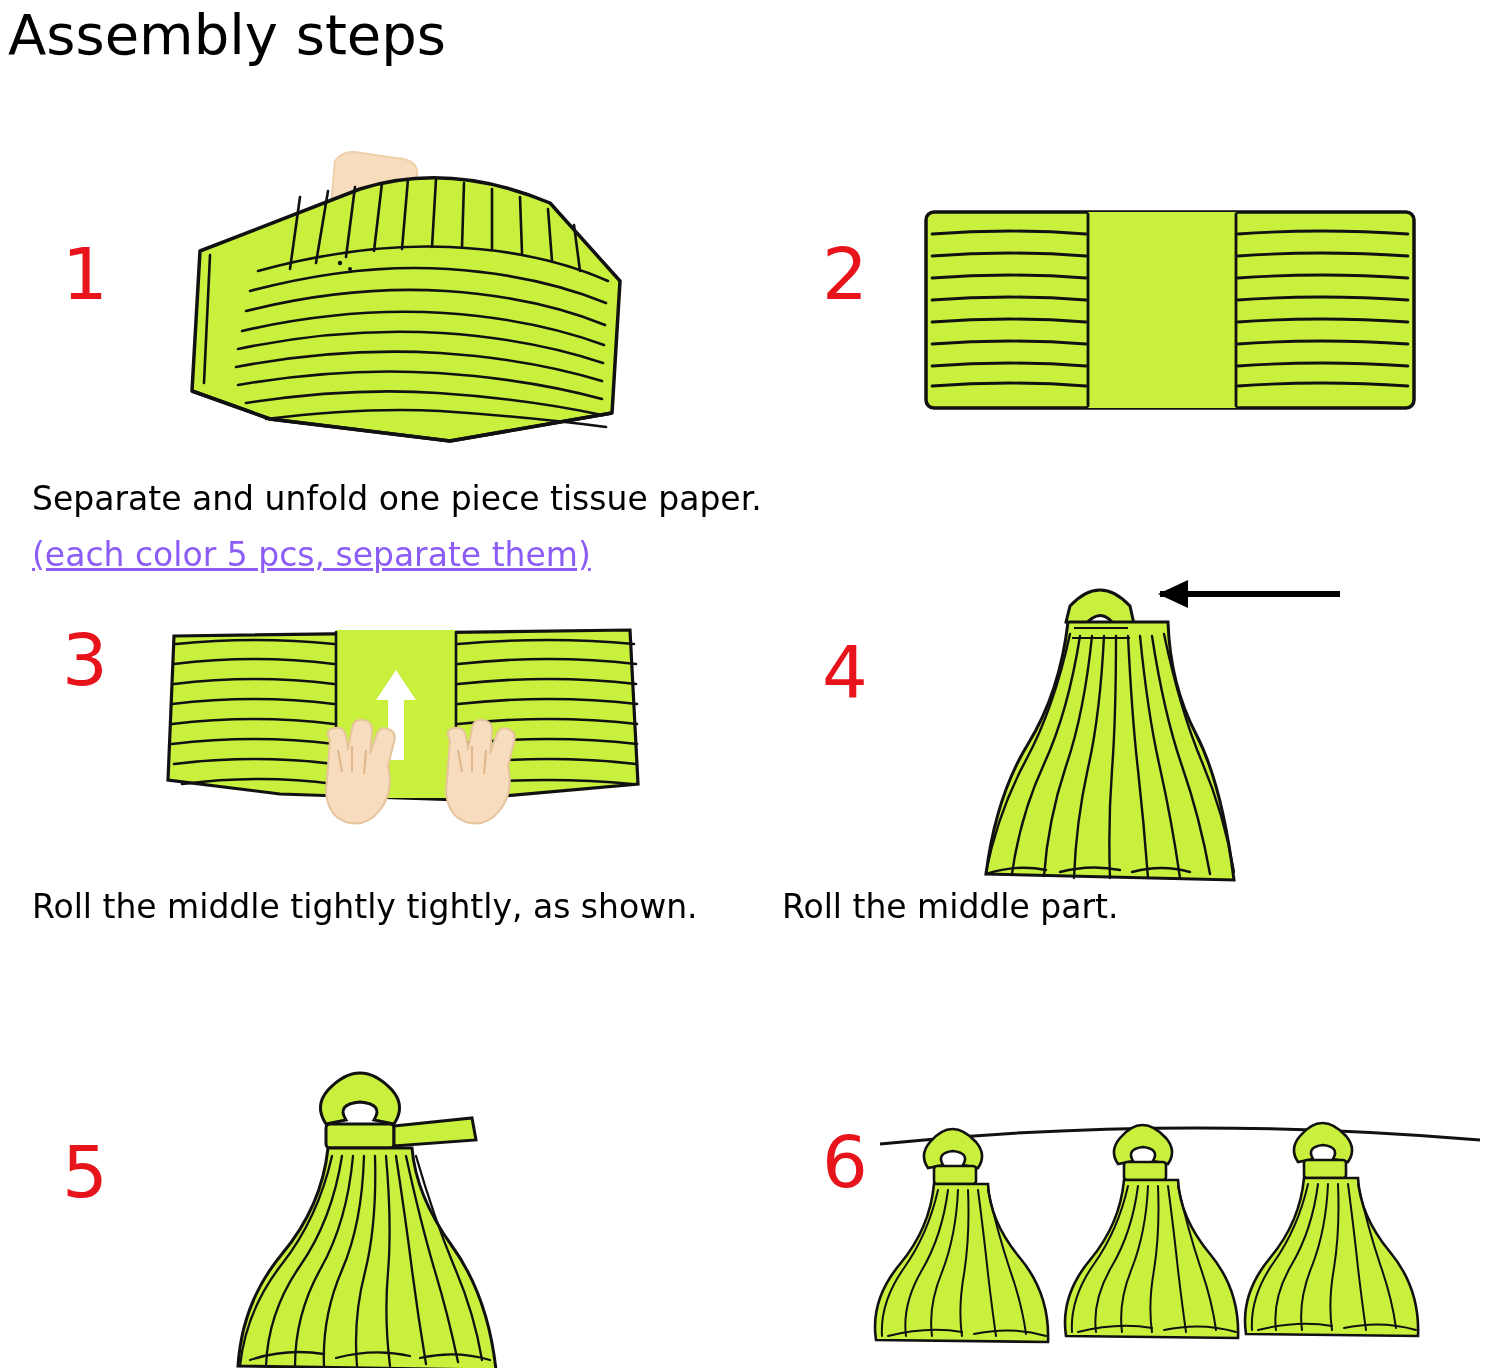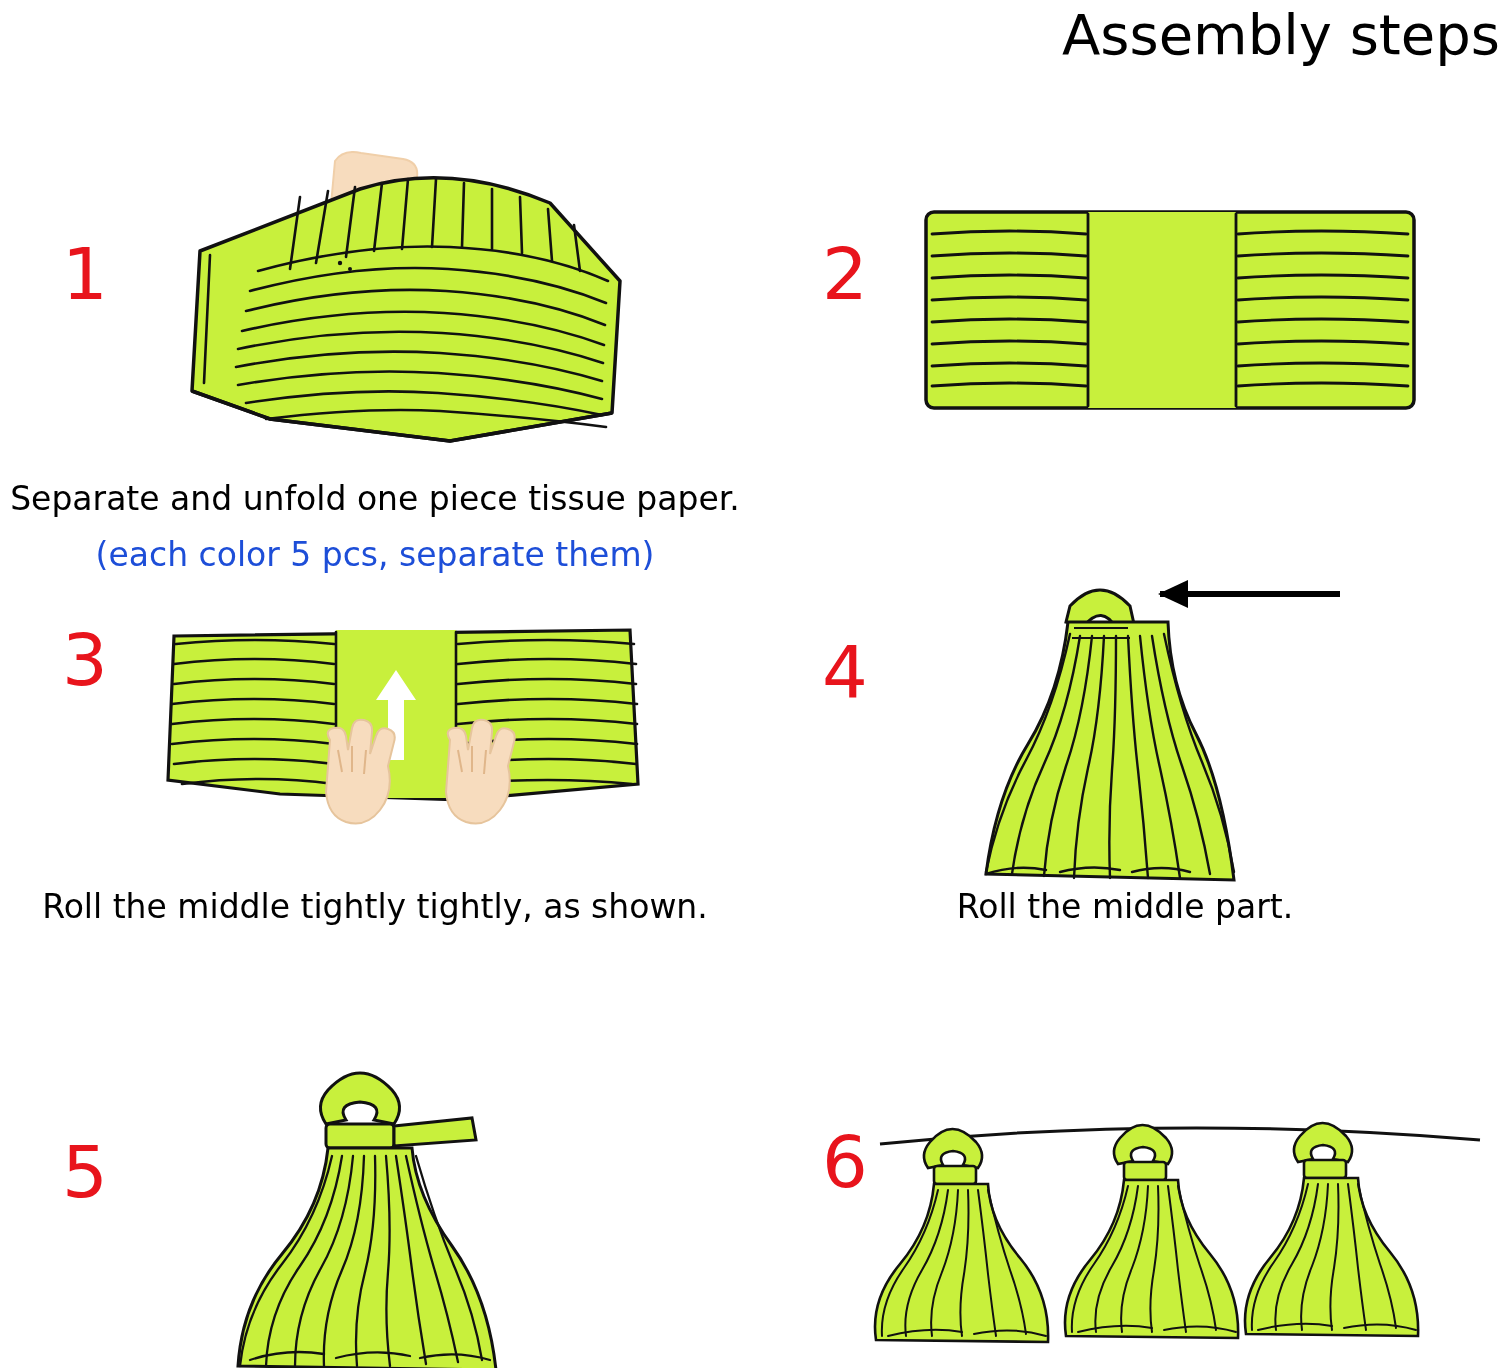--- a/index.html
+++ b/index.html
@@ -9,21 +9,21 @@
   }
   body {
     width: 1500px;
     height: 1368px;
     font-family: "Liberation Sans", sans-serif;
     color: #000000;
     overflow: hidden;
     position: relative;
   }
   .page-title {
-    text-align: right;
+    text-align: left;
     font-size: 56px;
     font-weight: 400;
     letter-spacing: 0px;
     margin: 4px 0 0 8px;
     line-height: 1.1;
     font-family: "DejaVu Sans", sans-serif;
   }
   .grid {
     position: relative;
     width: 1500px;
@@ -39,29 +39,30 @@
   }
   .stepnum {
     position: absolute;
     color: #e8141c;
     font-size: 72px;
     font-weight: 400;
     font-family: "DejaVu Sans", sans-serif;
     line-height: 1;
   }
   .caption {
-    text-align: center;
     font-size: 33px;
     font-family: "DejaVu Sans", sans-serif;
     line-height: 1.25;
     color: #000;
     white-space: nowrap;
+    margin-left: 32px;
   }
   .caption.red {
-    color: #1d4ed8;
+    color: #8b5cf6;
+    text-decoration: underline;
   }
   .art {
     position: relative;
   }
   svg { display: block; }
 
   
   #row1 { height: 420px; }
   #num1 { left: 62px; top: 172px; }
   #art1 { position:absolute; left: 150px; top: 85px; }

